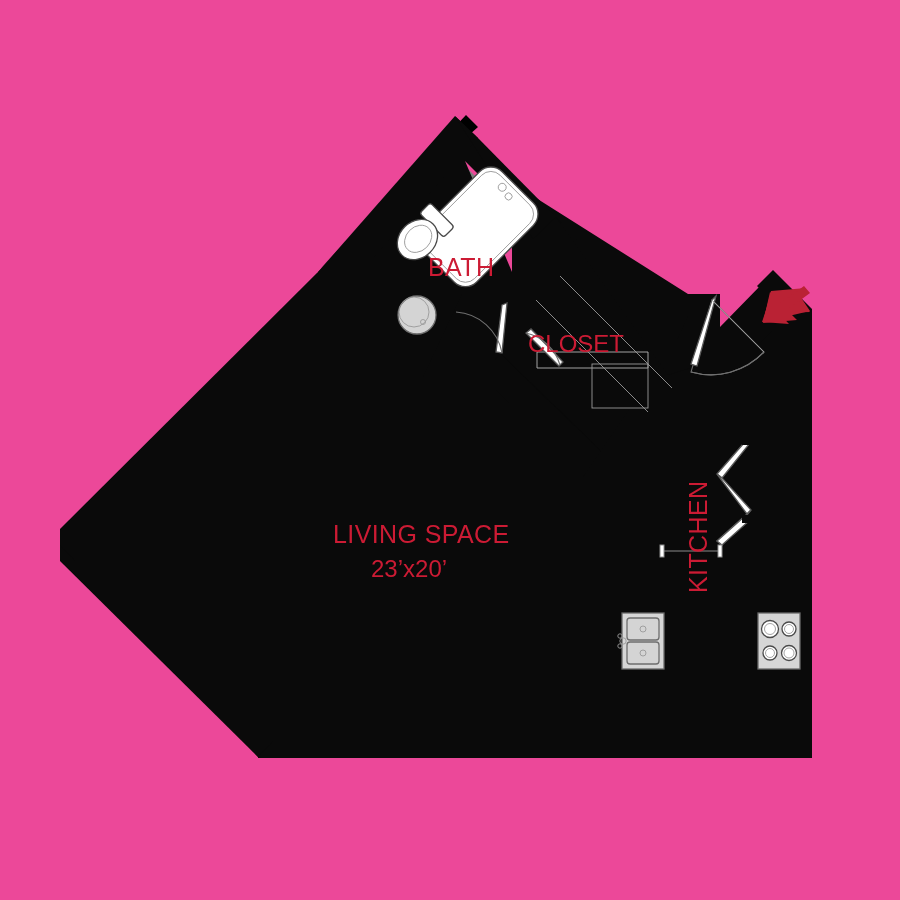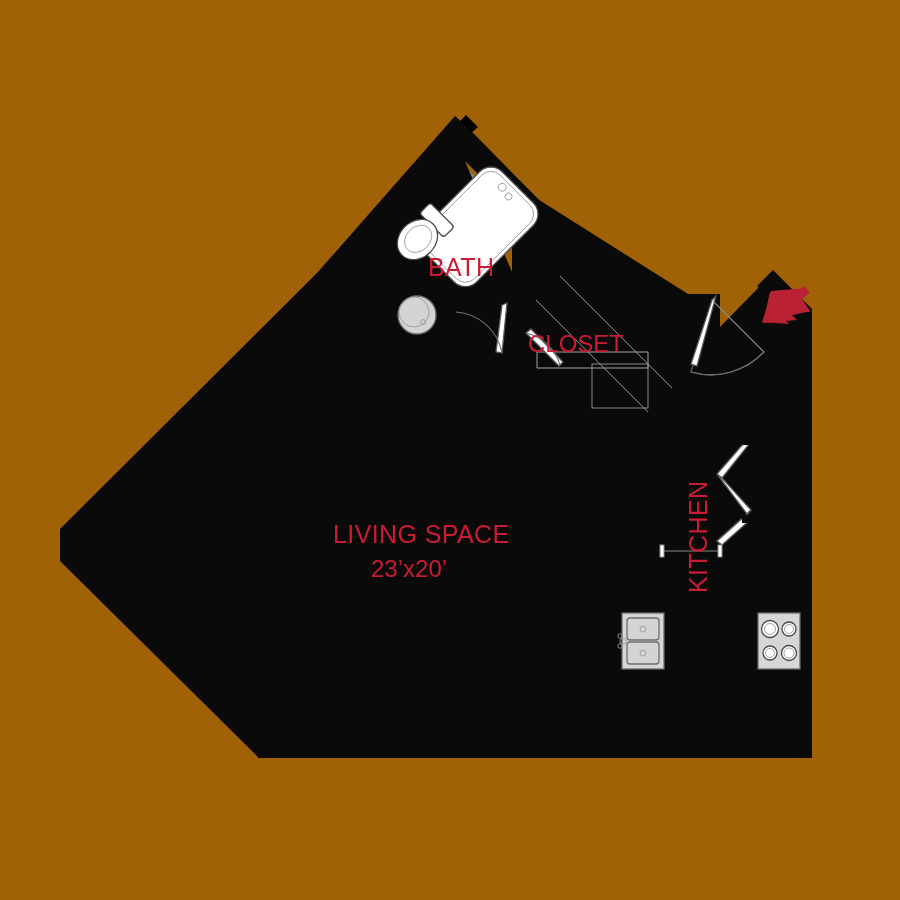--- a/index.html
+++ b/index.html
@@ -8,21 +8,21 @@
     background: #ffffff;
     width: 900px;
     height: 900px;
     overflow: hidden;
     font-family: "Liberation Sans", sans-serif;
   }
   #plan-root {
     position: relative;
     width: 900px;
     height: 900px;
-    background: #a16207;
+    background: #ec4899;
   }
   svg#floorplan {
     display: block;
     width: 900px;
     height: 900px;
   }
   .wall       { fill: #0a0a0a; stroke: none; }
   .roomfill   { fill: #808080; stroke: none; }
   .counter    { fill: #ffffff; stroke: #111111; stroke-width: 1.2; }
   .fixture    { fill: #ffffff; stroke: #4a4a4a; stroke-width: 1.3; }

